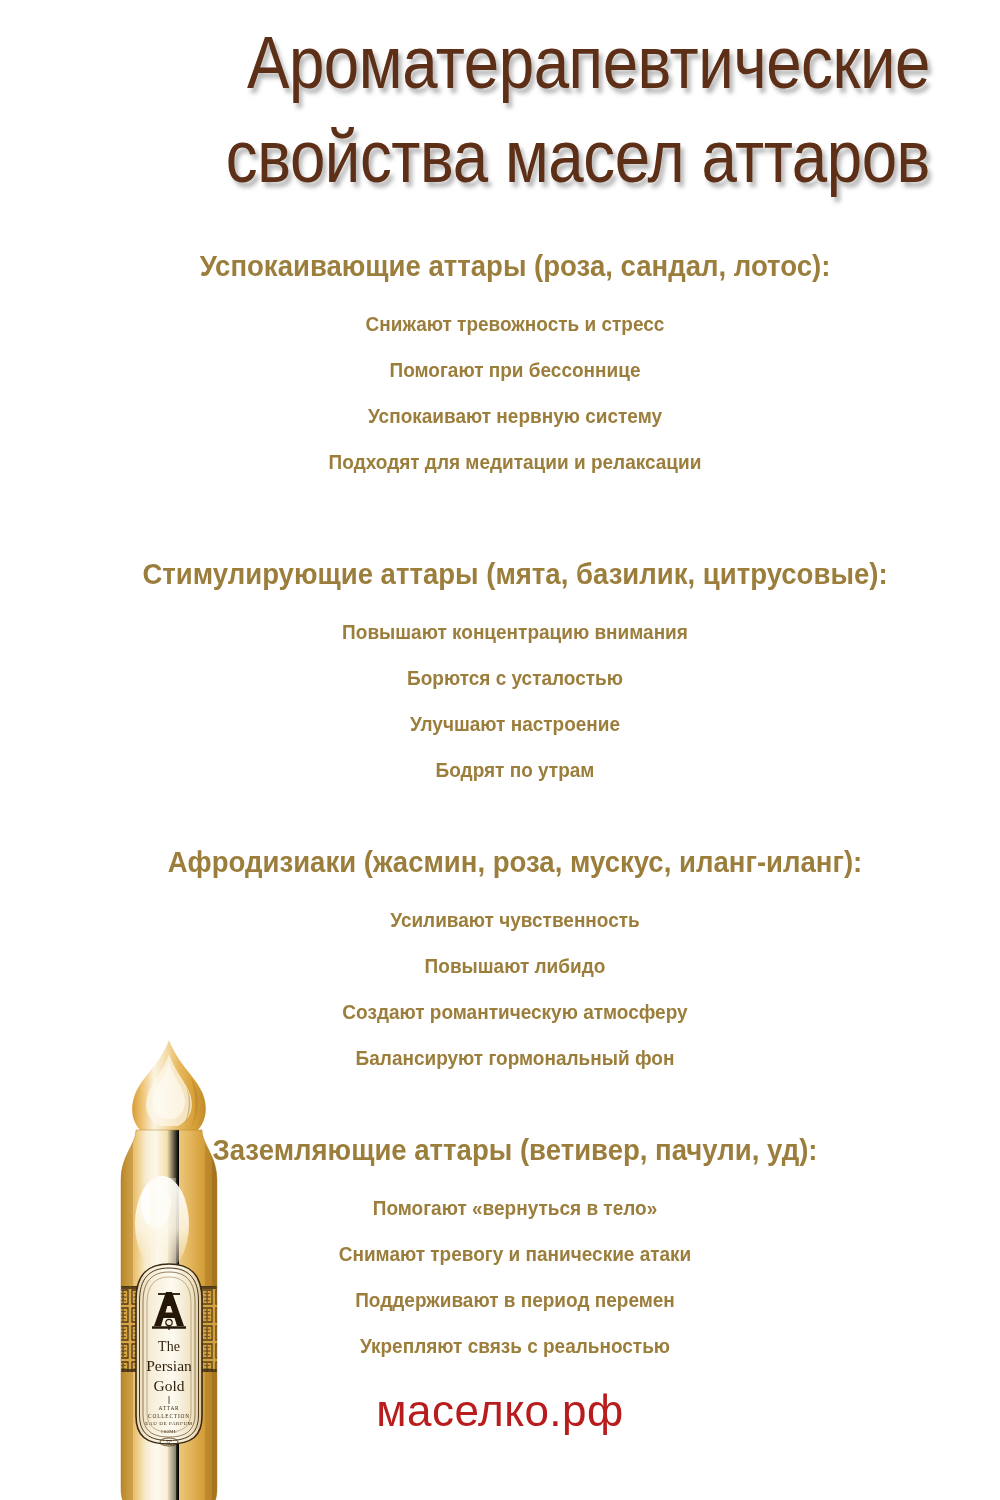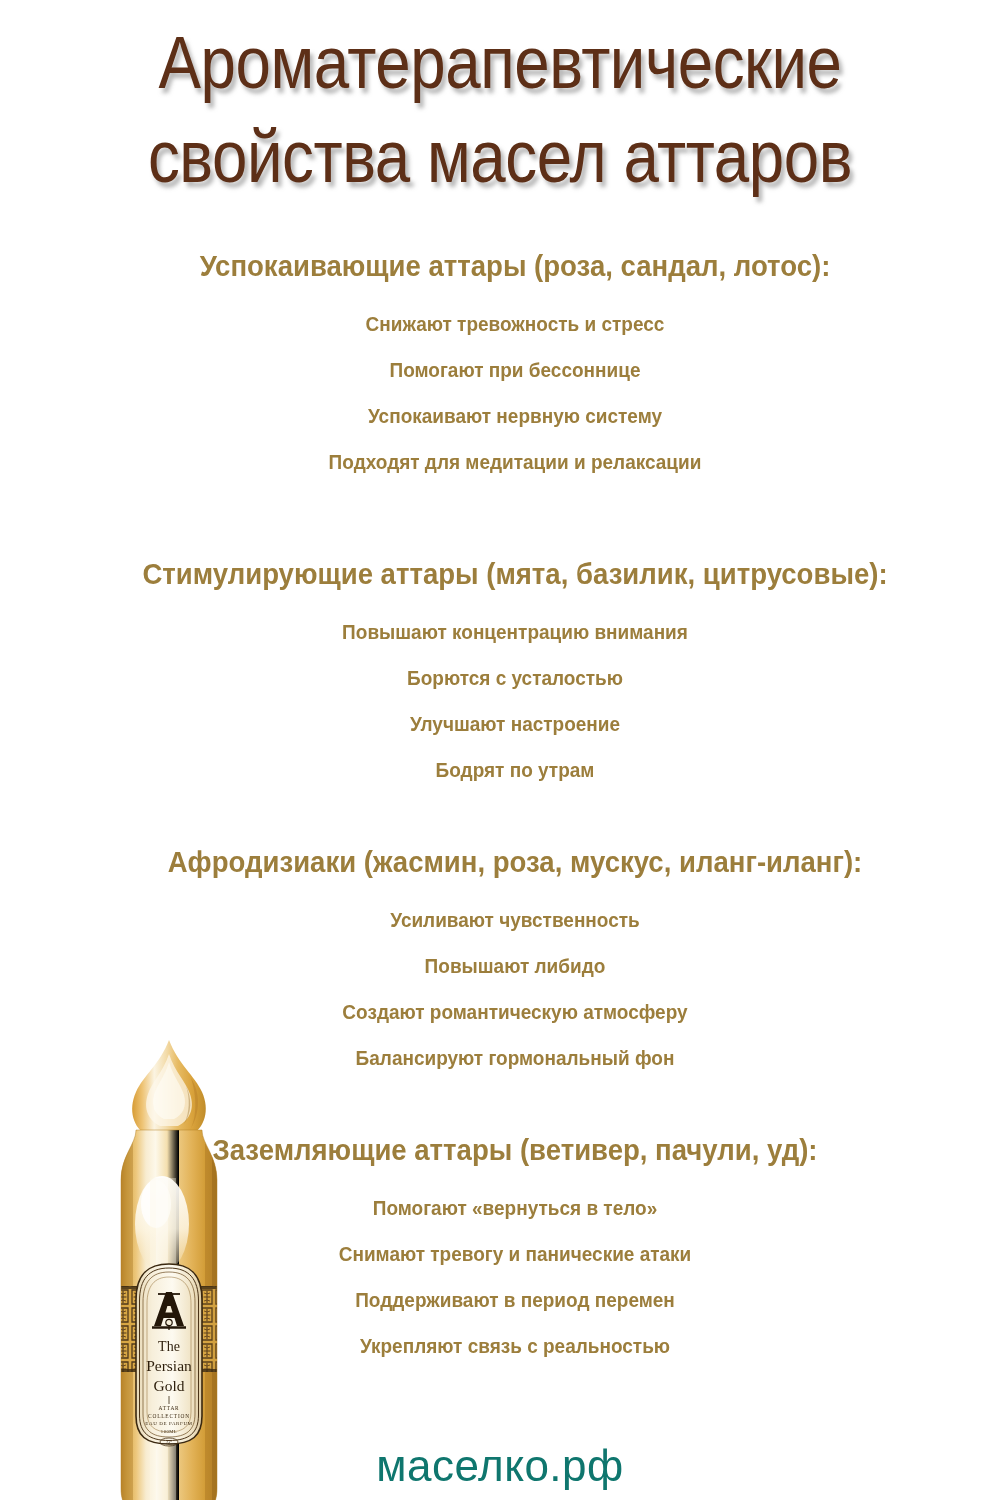--- a/index.html
+++ b/index.html
@@ -16,21 +16,21 @@
     overflow:hidden;
     font-family:"Liberation Sans", sans-serif;
   }
 
   
   .title-block{
     position:absolute;
     top:16px;
     left:0;
     width:1000px;
-    text-align:center;
+    text-align:right;
     z-index:5;
   }
   .title-line{
     display:block;
     color:#5d2f17;
     font-family:"Liberation Sans", sans-serif;
     font-weight:400;
     font-size:74px;
     line-height:94px;
     letter-spacing:-0.5px;
@@ -82,26 +82,26 @@
   }
 
   .sec1{ top:249px; }
   .sec2{ top:557px; }
   .sec3{ top:845px; }
   .sec4{ top:1133px; }
 
   
   .watermark{
     position:absolute;
-    top:1440px;
+    top:1385px;
     left:0;
     width:1000px;
     text-align:center;
     z-index:9;
-    color:#0f766e;
+    color:#b91c1c;
     font-family:"Liberation Sans", sans-serif;
     font-weight:400;
     font-size:44px;
     line-height:52px;
     letter-spacing:0.5px;
   }
 
   
   .bottle{
     position:absolute;

